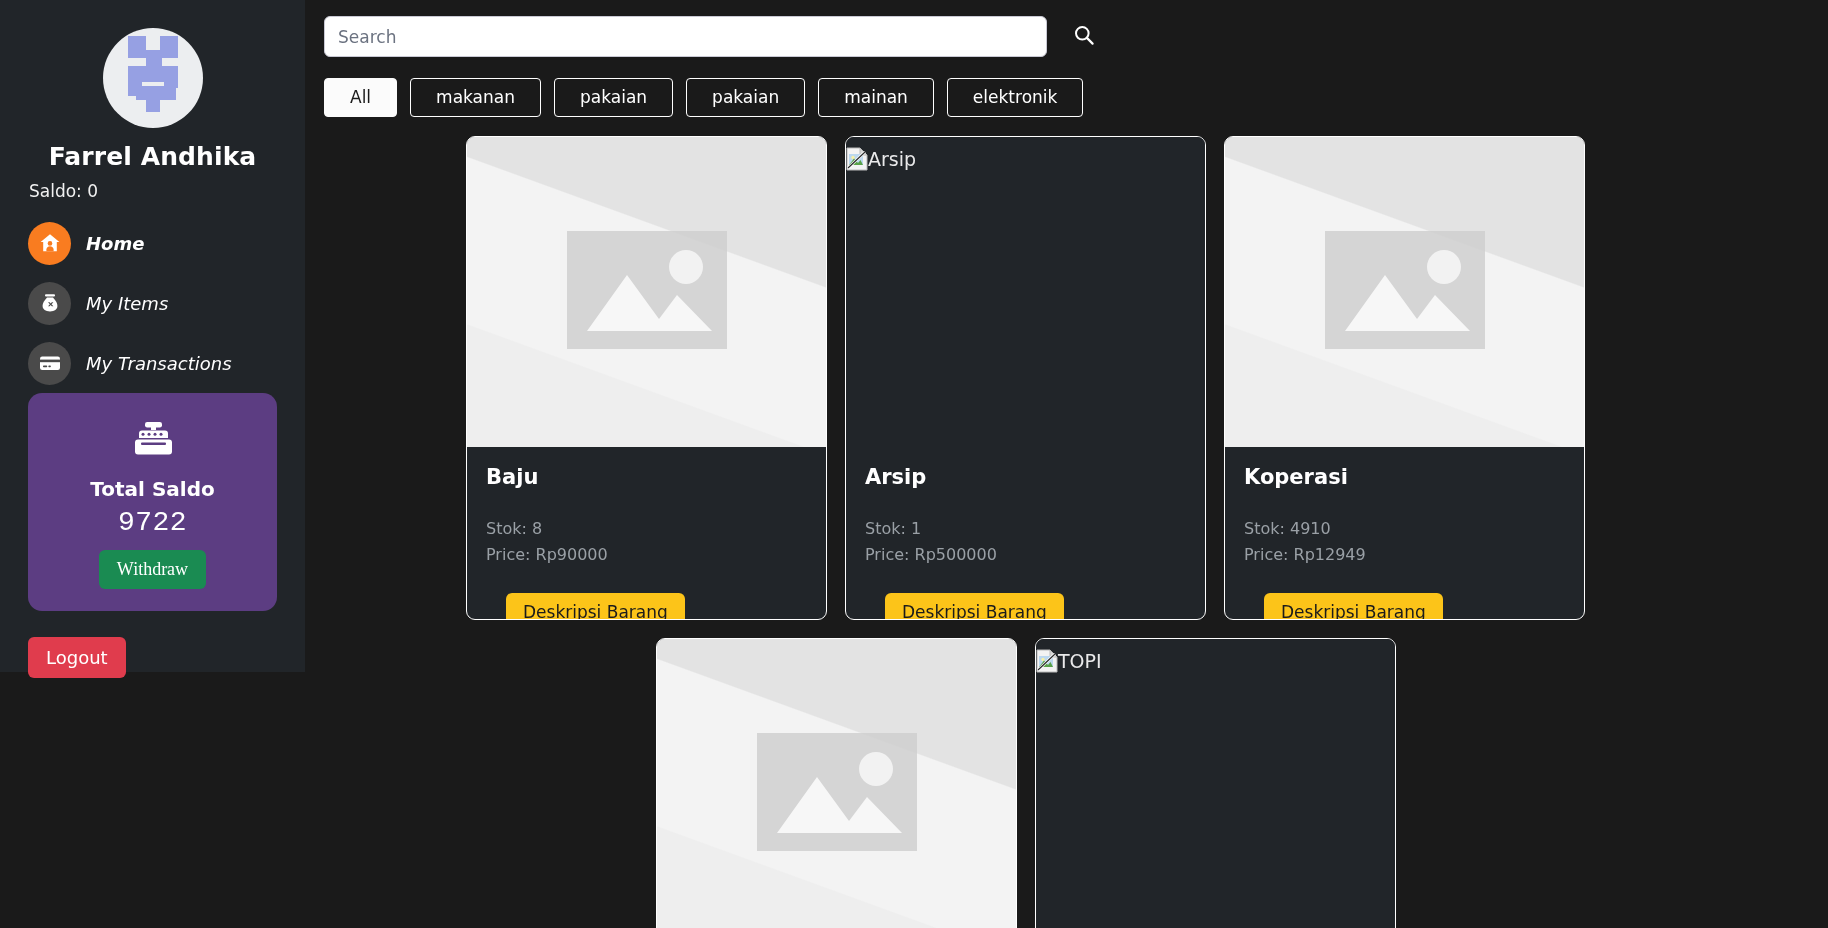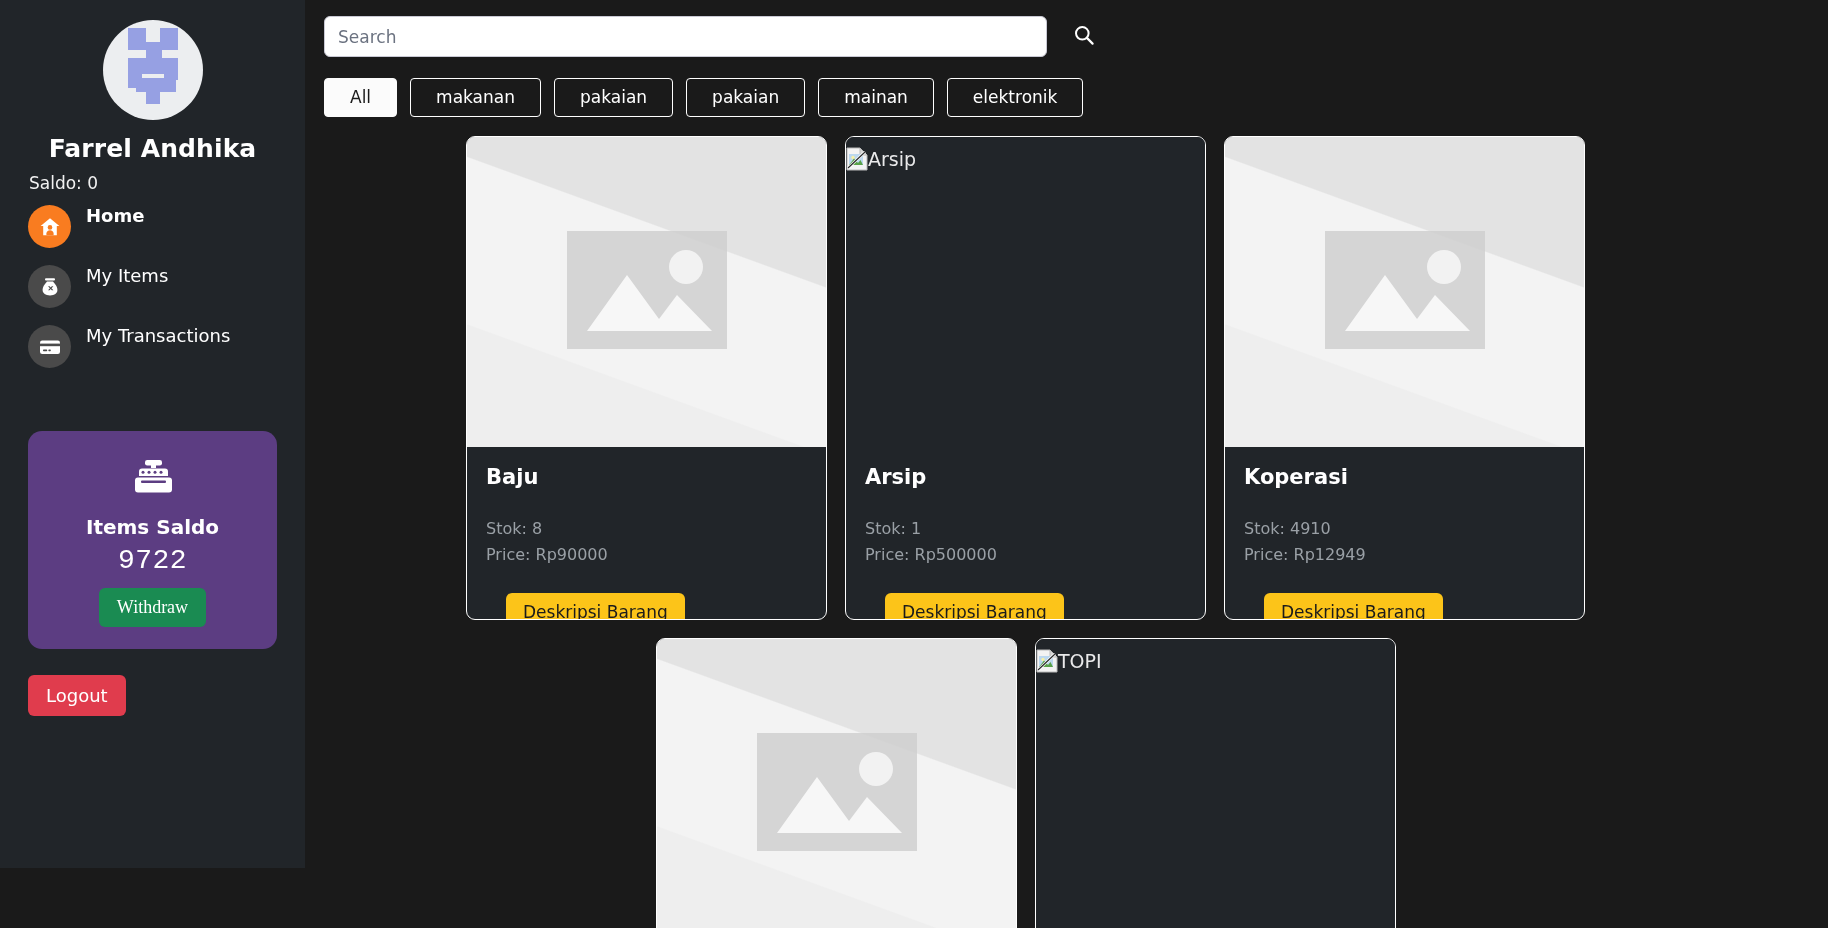--- a/index.html
+++ b/index.html
@@ -6,45 +6,45 @@
   html, body {
     width: 1828px; height: 928px;
     background: #1a1a1a;
     font-family: "DejaVu Sans", "Liberation Sans", sans-serif;
     overflow: hidden;
   }
   .app { display: flex; width: 1828px; height: 928px; }
 
   
   .sidebar {
-    width: 305px; min-width: 305px; height: 868px;
+    width: 305px; min-width: 305px; height: 672px;
     background: #212529;
-    padding: 16px 28px 0 28px;
+    padding: 24px 28px 0 28px;
     display: flex; flex-direction: column;
     position: relative;
   }
   .avatar-wrap { display: flex; justify-content: center; margin-top: 4px; }
   .avatar {
     width: 100px; height: 100px; border-radius: 50%;
     background: #eceef0; position: relative; overflow: hidden;
   }
   .avatar svg { display: block; }
   .user-name {
     margin-top: 14px; text-align: center;
     font-size: 25px; font-weight: 700; color: #ffffff;
     letter-spacing: .1px;
   }
   .saldo-line {
     margin-top: 10px; font-size: 17px; color: #f1f1f1;
     padding-left: 1px;
   }
   .nav { margin-top: 12px; }
   .nav-item {
-    display: flex; align-items: flex-start; gap: 15px;
-    height: 60px; cursor: pointer;
+    display: flex; align-items: center; gap: 15px;
+    height: 60px; cursor: pointer; font-style: italic;
   }
   .nav-icon {
     width: 43px; height: 43px; min-width: 43px; border-radius: 50%;
     display: flex; align-items: center; justify-content: center;
     background: #4a4a4a;
   }
   .nav-icon.active { background: #f97c20; }
   .nav-label { font-size: 18px; color: #ffffff; }
   .nav-label.active { font-weight: 700; }
 
@@ -239,21 +239,21 @@
           <rect x="22" y="10" width="5" height="3"></rect>
           <path d="M13 13.5h23a3 3 0 0 1 3 3v4.5H10v-4.5a3 3 0 0 1 3-3z"></path>
           <path d="M9 22.5h31a3 3 0 0 1 3 3v9a3 3 0 0 1-3 3H9a3 3 0 0 1-3-3v-9a3 3 0 0 1 3-3z"></path>
           <circle cx="14" cy="17.3" r="1.5" fill="#5c3d82"></circle>
           <circle cx="20" cy="17.3" r="1.5" fill="#5c3d82"></circle>
           <circle cx="26" cy="17.3" r="1.5" fill="#5c3d82"></circle>
           <circle cx="32" cy="17.3" r="1.5" fill="#5c3d82"></circle>
           <rect x="12" y="25.5" width="25" height="2.6" rx="1" fill="#5c3d82"></rect>
         </svg>
       </div>
-      <div class="saldo-title">Items Saldo</div>
+      <div class="saldo-title">Total Saldo</div>
       <div class="saldo-value">9722</div>
       <button class="withdraw-btn">Withdraw</button>
     </div>
 
     <button class="logout-btn">Logout</button>
 
   </aside>
 
   <main class="main">
 

